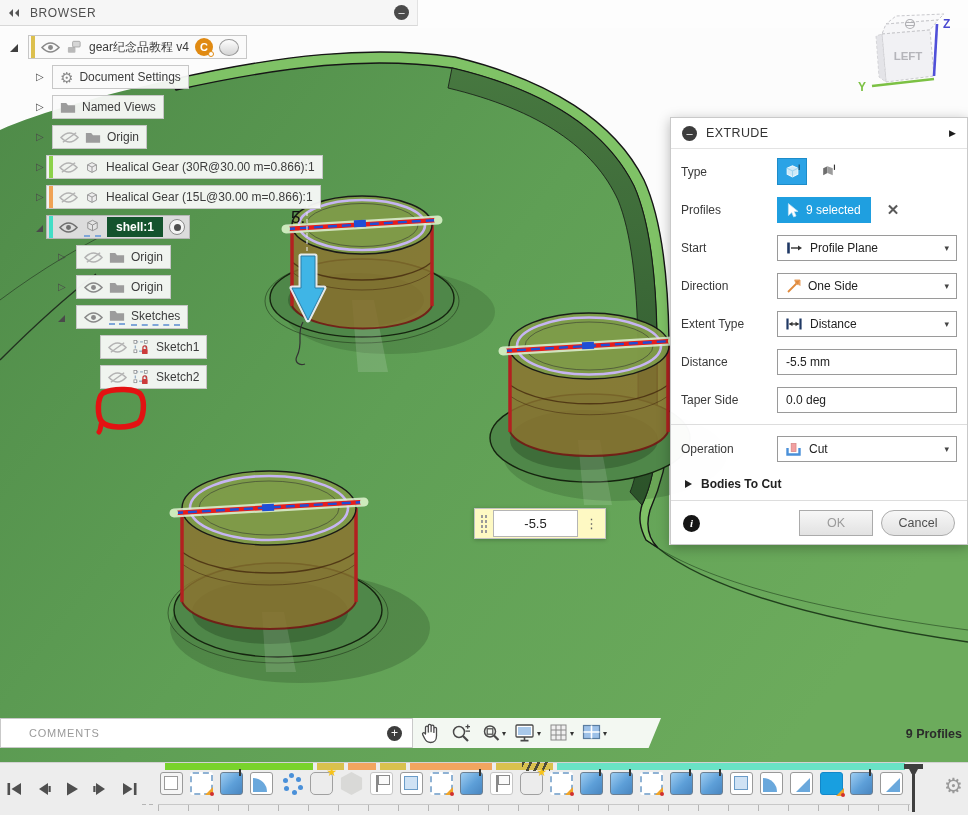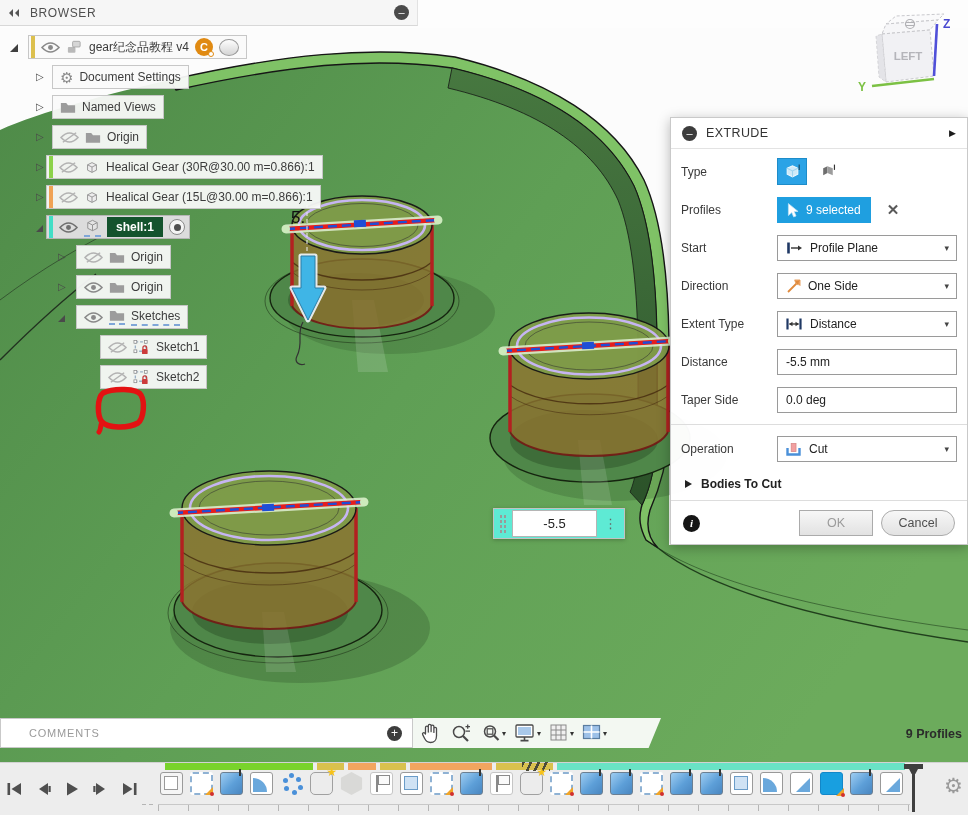--- a/index.html
+++ b/index.html
@@ -48,21 +48,21 @@
   .sep{height:1px;background:#ddd;margin:5px 0;flex:none;}
   .objrow{display:flex;align-items:center;gap:9px;padding:9px 14px;font-weight:bold;font-size:12px;color:#222;}
   .tri-r{width:0;height:0;border-left:7px solid #222;border-top:4.5px solid transparent;border-bottom:4.5px solid transparent;}
   .pfoot{margin-top:auto;display:flex;align-items:center;padding:9px 12px;border-top:1px solid #ddd;}
   .info-ic{width:17px;height:17px;border-radius:50%;background:#151515;color:#fff;font-size:11px;display:flex;align-items:center;justify-content:center;font-family:"Liberation Serif",serif;font-weight:bold;font-style:italic;}
   .btn{width:72px;height:24px;background:linear-gradient(#f7f7f7,#e2e2e2);border:1px solid #ababab;font-size:12.5px;display:flex;align-items:center;justify-content:center;cursor:pointer;}
   .btn.ok{color:#9b9b9b;margin-left:auto;}
   .btn.cancel{color:#4f4f4f;margin-left:8px;border-radius:13px;}
 
   
-  .floatin{position:absolute;left:474px;top:508px;width:132px;height:31px;background:#5eead4;border:1px solid #c2c2c2;box-shadow:0 1px 4px rgba(0,0,0,.25);display:flex;align-items:center;z-index:8;box-sizing:border-box;padding:0 5px;gap:5px;margin-left:19px;}
+  .floatin{position:absolute;left:474px;top:508px;width:132px;height:31px;background:#fef9c3;border:1px solid #c2c2c2;box-shadow:0 1px 4px rgba(0,0,0,.25);display:flex;align-items:center;z-index:8;box-sizing:border-box;padding:0 5px;gap:5px;}
   .dots{width:8px;height:20px;background-image:radial-gradient(#9a9a9a 1px,transparent 1.3px);background-size:4px 5px;flex:none;}
   .floatin input{flex:1;height:23px;border:1px solid #b5b5b5;background:#fff;text-align:center;font-size:13px;color:#222;font-family:inherit;min-width:0;}
   .kebab{color:#666;font-size:13px;letter-spacing:0;line-height:1;flex:none;padding:0 2px;}
 
   
   .comments{position:absolute;left:0;top:718px;width:413px;height:30px;background:#fff;border:1px solid #c9c9c9;box-sizing:border-box;display:flex;align-items:center;padding:0 10px 0 28px;z-index:9;}
   .comments .clabel{font-size:11px;color:#9a9a9a;letter-spacing:.8px;}
   .comments .plus{margin-left:auto;width:15px;height:15px;border-radius:50%;background:#3d3d3d;color:#fff;font-size:12px;display:flex;align-items:center;justify-content:center;line-height:1;}
   .navstrip{position:absolute;left:413px;top:718px;width:248px;height:30px;background:rgba(255,255,255,.92);clip-path:polygon(0 0,100% 0,95% 100%,0 100%);display:flex;align-items:center;gap:3px;padding:0 7px;z-index:9;box-sizing:border-box;}
   .navbtn{display:flex;align-items:center;gap:1px;cursor:pointer;}

